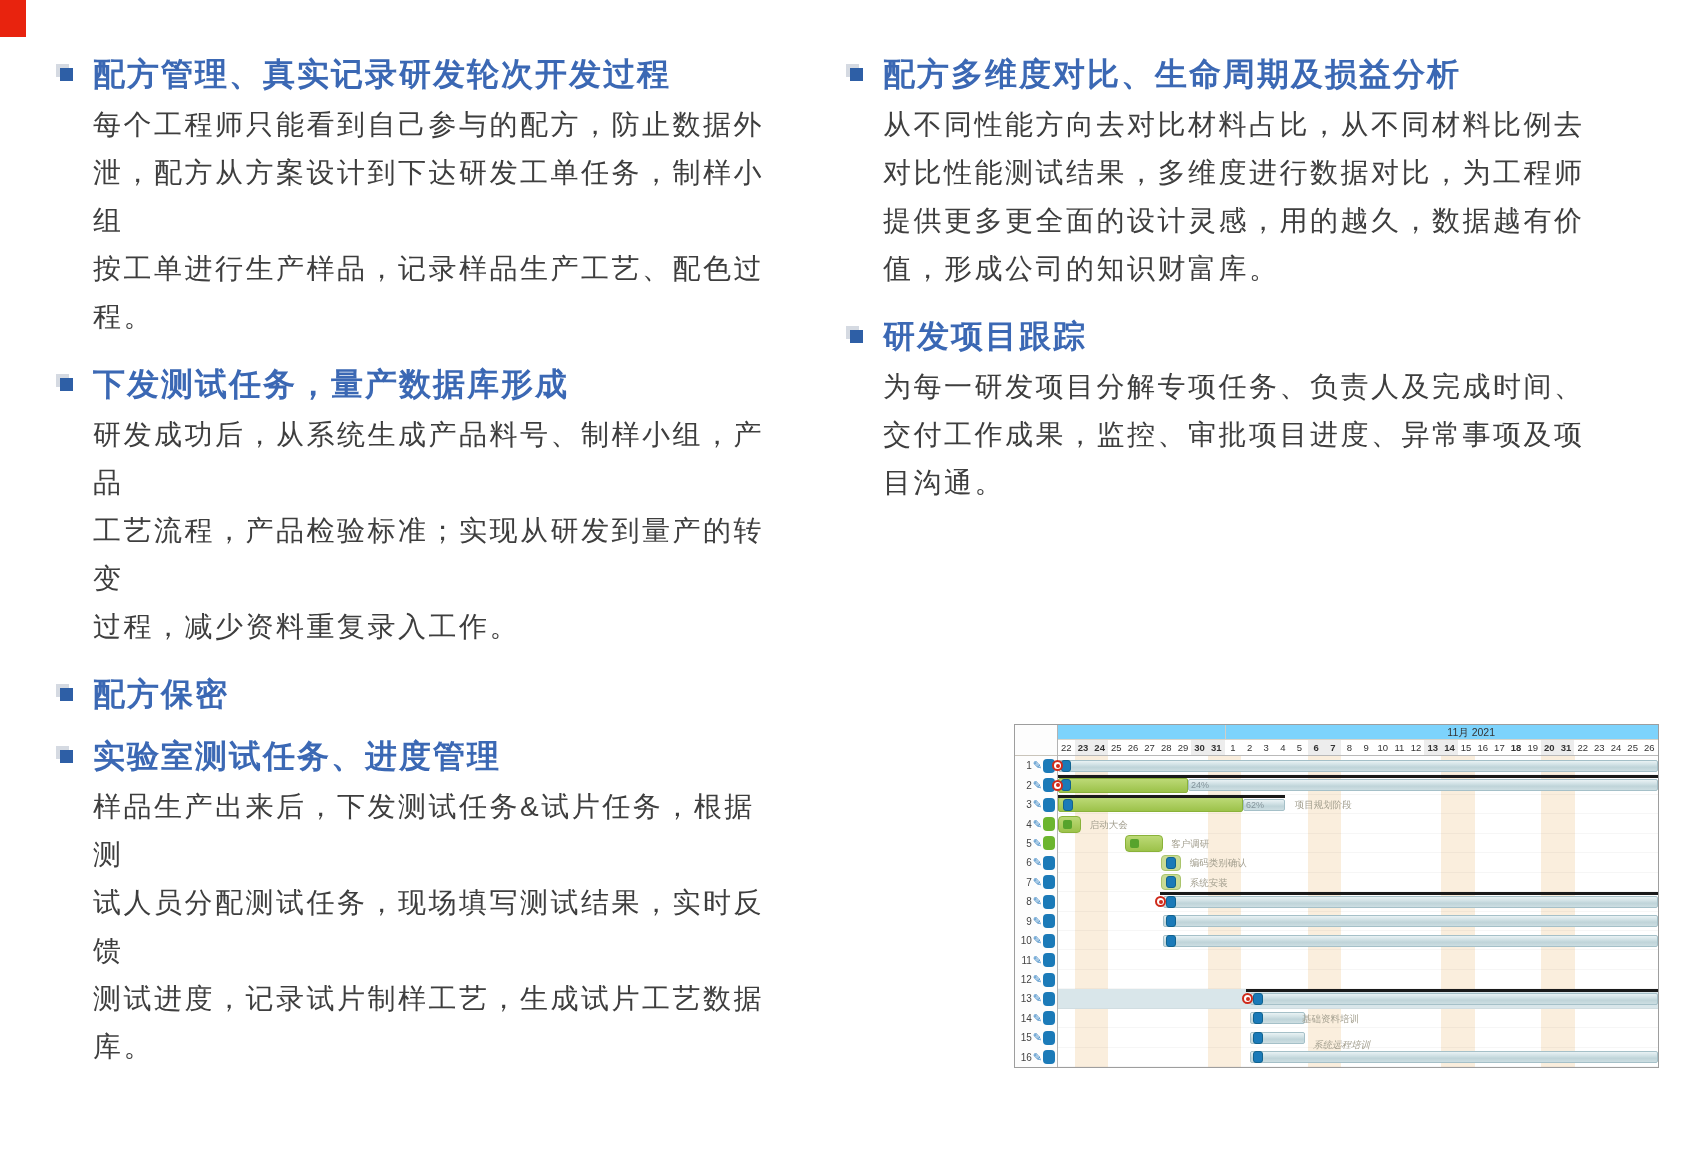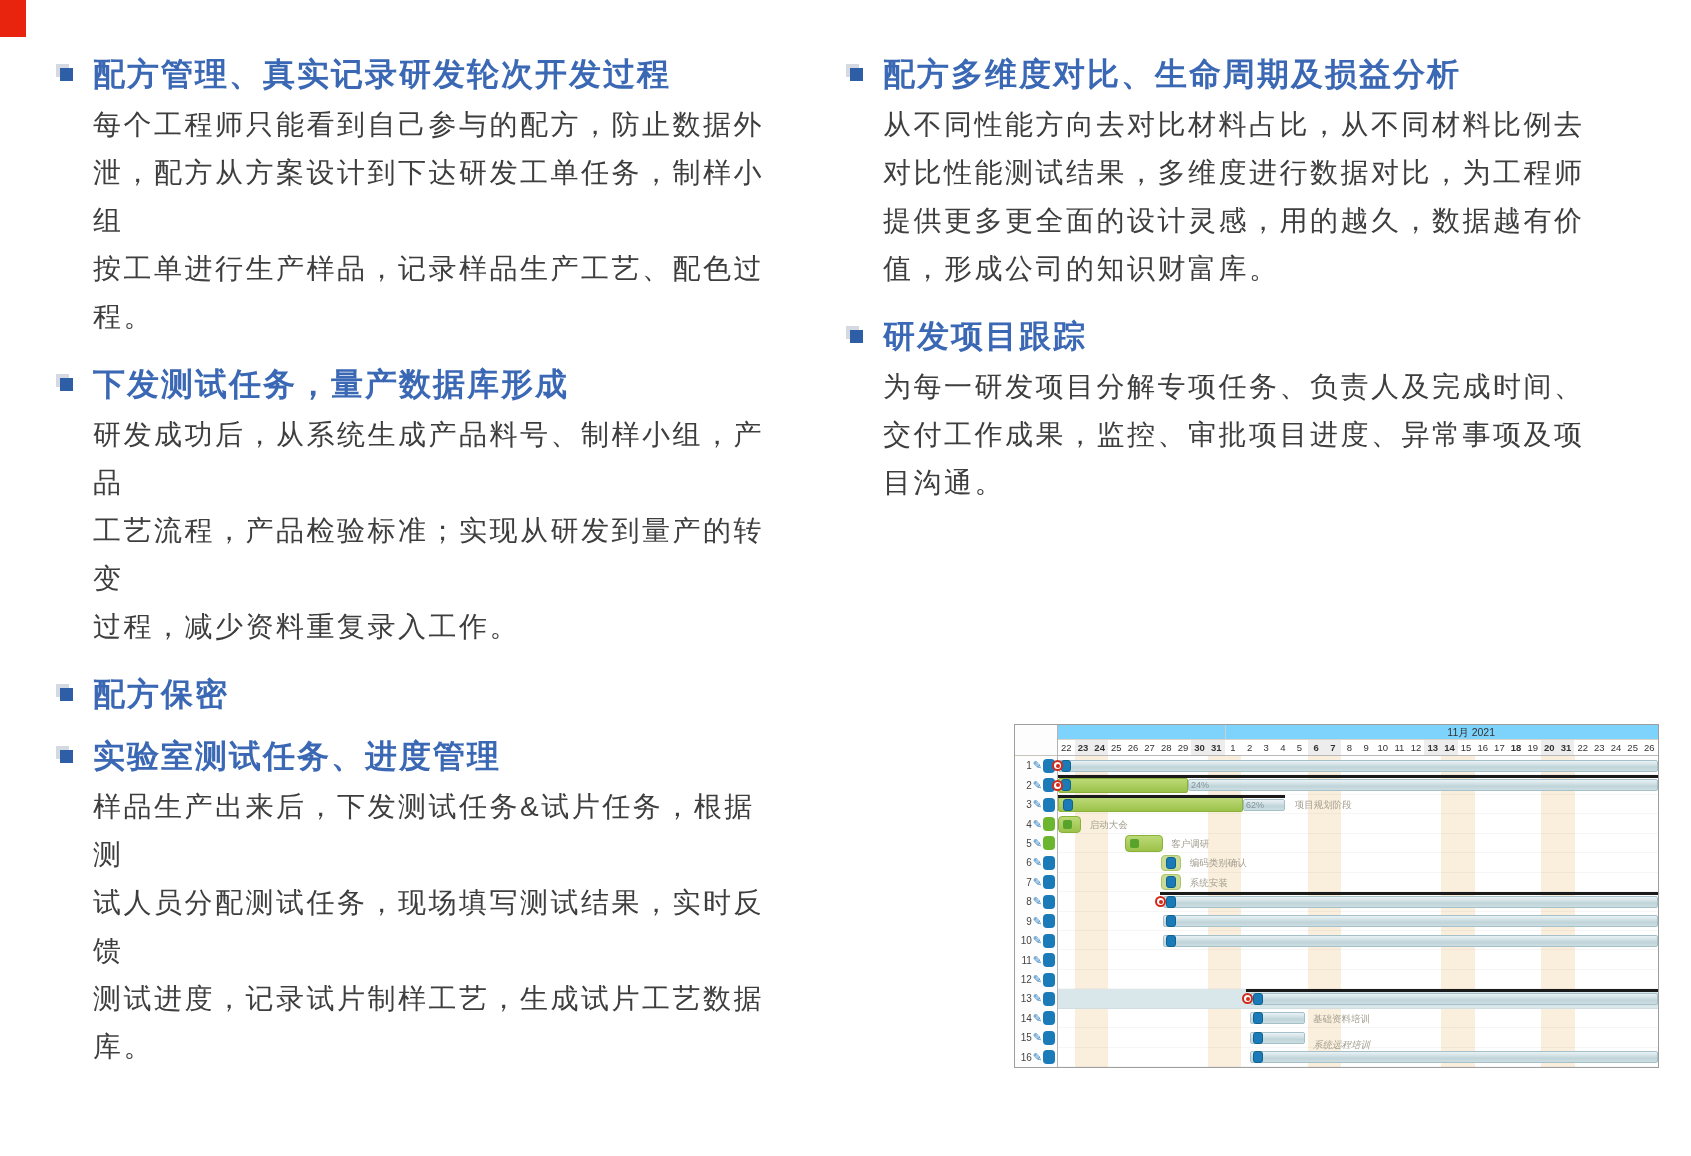--- a/index.html
+++ b/index.html
@@ -319,21 +319,21 @@
           <div class="g-row" style="height: 19.4375px;"></div>
           <div class="g-row g-hl" style="height: 19.4375px;">
             <div class="g-line" style="left: 188.333px; width: 411.667px; background: rgb(26, 26, 26);"></div>
             <div class="g-bar cyan" style="left: 191.667px; width: 408.333px; top: 3.71875px;"></div>
             <span class="g-bluesq" style="left: 195px; top: 3.71875px;"></span>
             <span class="g-marker" style="left: 184px; top: 4.21875px;"></span>
           </div>
           <div class="g-row" style="height: 19.4375px;">
             <div class="g-bar cyan" style="left: 191.667px; width: 55px; top: 3.71875px;"></div>
             <span class="g-bluesq" style="left: 195px; top: 3.71875px;"></span>
-            <span class="g-task-label" style="left: 255px; top: 4.21875px;">基础资料培训</span>
+            <span class="g-task-label" style="left: 244px; top: 4.21875px;">基础资料培训</span>
           </div>
           <div class="g-row" style="height: 19.4375px;">
             <div class="g-bar cyan" style="left: 191.667px; width: 55px; top: 3.71875px;"></div>
             <span class="g-bluesq" style="left: 195px; top: 3.71875px;"></span>
             <span class="g-task-label" style="left: 255px; top: 11px; font-style: italic;">系统远程培训</span>
           </div>
           <div class="g-row" style="height: 19.4375px;">
             <div class="g-bar cyan" style="left: 191.667px; width: 408.333px; top: 3.71875px;"></div>
             <span class="g-bluesq" style="left: 195px; top: 3.71875px;"></span>
           </div>

